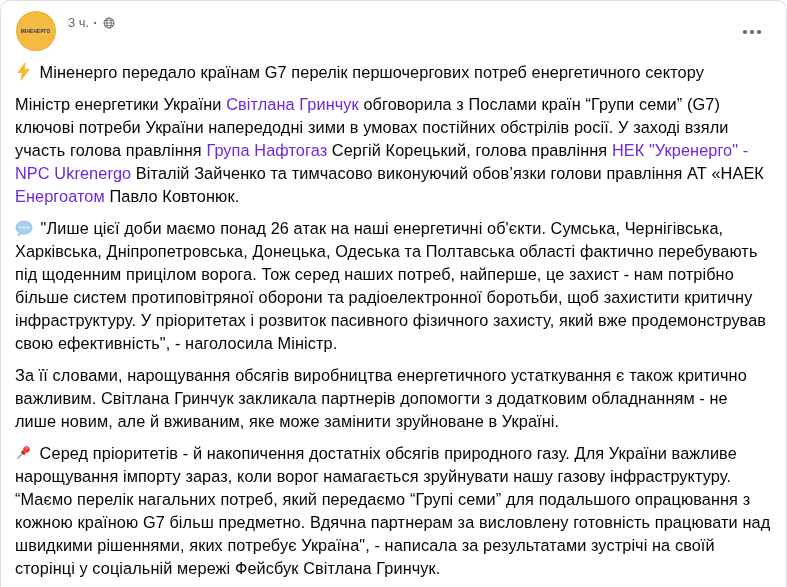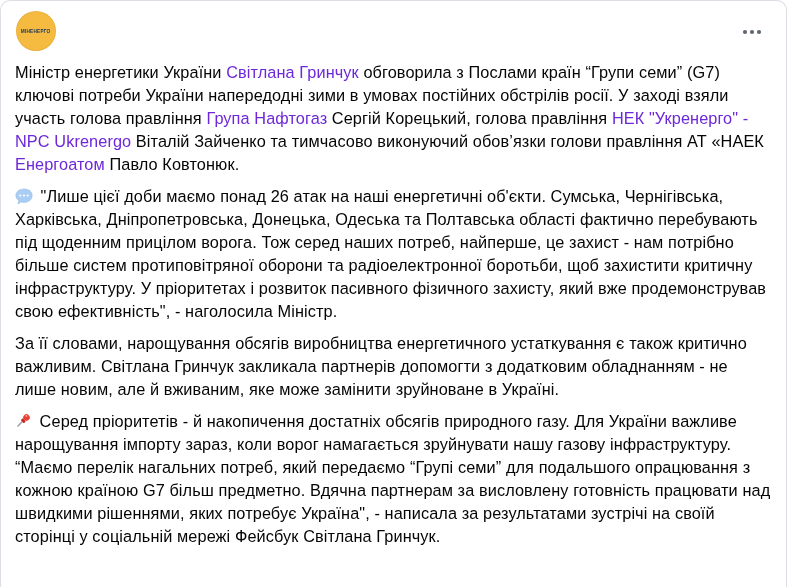--- a/index.html
+++ b/index.html
@@ -60,32 +60,48 @@
 <body>
 
 <div class="card">
 
   <div class="post-header">
     <div class="avatar">
       <span>МІНЕНЕРГО</span>
     </div>
 
     <div class="header-info">
+      <div class="meta-row">
+        <a style="color:#65676B;text-decoration:none;cursor:pointer;">3 ч.</a>
+        <span class="dot">·</span>
+        <span class="globe">
+          <svg width="12" height="12" viewBox="0 0 16 16">
+            <circle cx="8" cy="8" r="6.6" fill="none" stroke="#65676B" stroke-width="1.4"></circle>
+            <ellipse cx="8" cy="8" rx="3" ry="6.6" fill="none" stroke="#65676B" stroke-width="1.2"></ellipse>
+            <line x1="1.6" y1="8" x2="14.4" y2="8" stroke="#65676B" stroke-width="1.2"></line>
+            <line x1="2.5" y1="4.6" x2="13.5" y2="4.6" stroke="#65676B" stroke-width="1.1"></line>
+            <line x1="2.5" y1="11.4" x2="13.5" y2="11.4" stroke="#65676B" stroke-width="1.1"></line>
+          </svg>
+        </span>
+      </div>
     </div>
 
     <button class="more-btn" aria-label="More options">
       <svg width="20" height="6" viewBox="0 0 20 6">
         <circle cx="3" cy="3" r="2.1" fill="#606770"></circle>
         <circle cx="10" cy="3" r="2.1" fill="#606770"></circle>
         <circle cx="17" cy="3" r="2.1" fill="#606770"></circle>
       </svg>
     </button>
   </div>
 
   <div class="post-body">
+      <p><span class="emoji"><svg width="17" height="19" viewBox="0 0 16 18">
+            <path d="M9.6 .8 L2.6 10 h4.4 L5.6 17.2 L13.4 7 H8.6 Z" fill="#F7B928" stroke="#F2A50C" stroke-width="0.6" stroke-linejoin="round"></path>
+          </svg></span><span> Міненерго передало країнам G7 перелік першочергових потреб енергетичного сектору</span></p>
       <p><span>Міністр енергетики України </span><a class="plink">Світлана Гринчук</a><span> обговорила з  Послами країн “Групи семи” (G7) ключові потреби України напередодні зими в умовах постійних обстрілів росії. У заході взяли участь голова правління </span><a class="plink">Група Нафтогаз</a><span> Сергій Корецький, голова правління </span><a class="plink">НЕК "Укренерго" - NPC Ukrenergo</a><span> Віталій Зайченко та тимчасово виконуючий обов’язки голови правління АТ «НАЕК </span><a class="plink">Енергоатом</a><span> Павло Ковтонюк.</span></p>
       <p><span class="emoji"><svg width="18" height="17" viewBox="0 0 18 17">
             <path d="M9 1 C4.3 1 .8 3.9 .8 7.5 c0 2.1 1.2 3.9 3 5.1 l-1 3.4 3.6-1.9 c.8.2 1.7.3 2.6.3 4.7 0 8.2-2.9 8.2-6.9 S13.7 1 9 1 Z" fill="#A9CDF3" stroke="#8FBBEB" stroke-width="0.5"></path>
             <circle cx="5.3" cy="7.5" r="1.1" fill="#ffffff"></circle>
             <circle cx="9" cy="7.5" r="1.1" fill="#ffffff"></circle>
             <circle cx="12.7" cy="7.5" r="1.1" fill="#ffffff"></circle>
           </svg></span><span> "Лише цієї доби маємо понад 26 атак на наші енергетичні об'єкти. Сумська, Чернігівська, Харківська, Дніпропетровська, Донецька, Одеська та Полтавська області фактично перебувають під щоденним прицілом ворога. Тож серед наших потреб, найперше, це захист - нам потрібно більше систем протиповітряної оборони та радіоелектронної боротьби, щоб захистити критичну інфраструктуру. У пріоритетах і розвиток пасивного фізичного захисту, який вже продемонстрував свою ефективність", - наголосила Міністр.</span></p>
       <p><span>За її словами, нарощування обсягів виробництва енергетичного устаткування є також критично важливим. Світлана Гринчук закликала партнерів допомогти з додатковим обладнанням - не лише новим, але й вживаним, яке може замінити зруйноване в Україні.</span></p>
       <p><span class="emoji"><svg width="17" height="18" viewBox="0 0 16 17">
             <g transform="rotate(45 8 8)">

